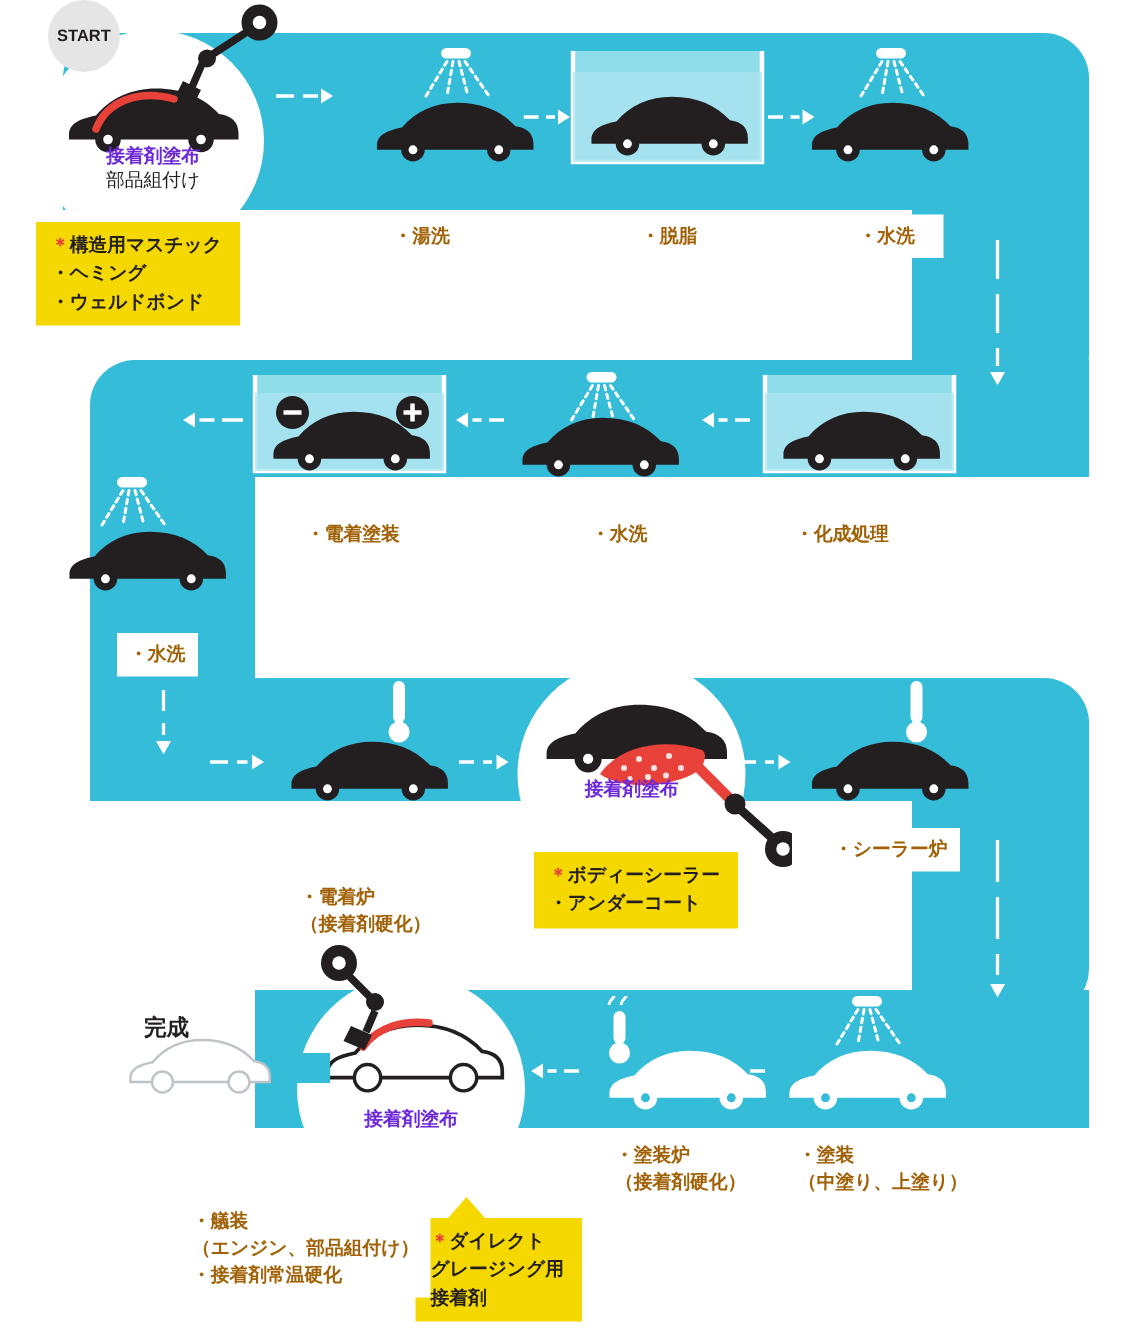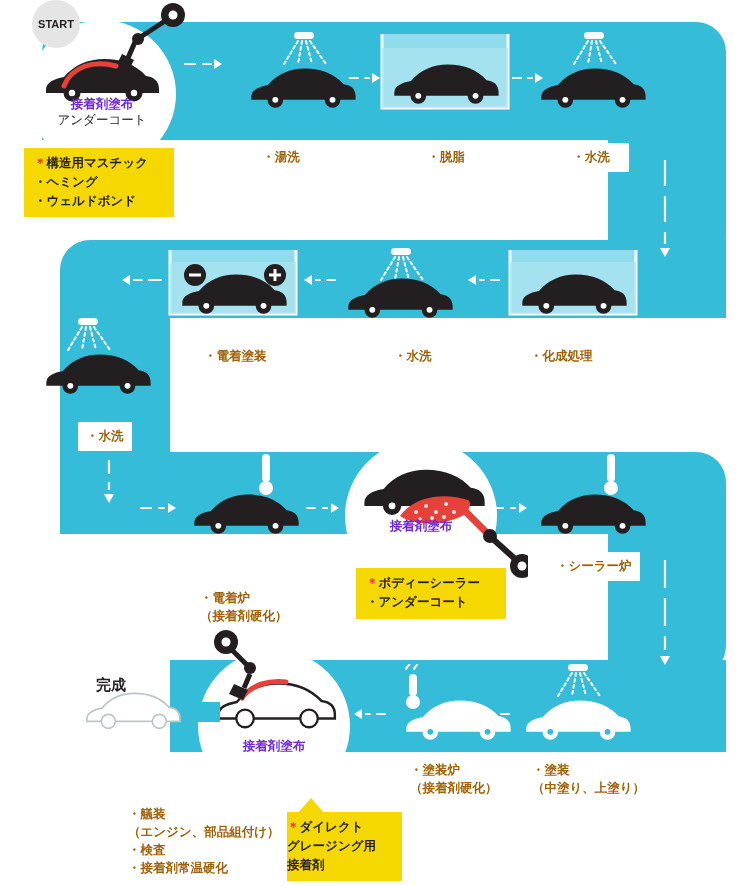--- a/index.html
+++ b/index.html
@@ -32,21 +32,21 @@
   .cap.center{text-align:center;}
 
   
   .yellow{
     position:absolute;
     background:#f5d800;
     color:#231f20;
     font-size:12.5px;
     font-weight:bold;
     line-height:1.5;
-    padding:6px 26px 7px 10px;
+    padding:6px 12px 7px 10px;
     white-space:nowrap;
   }
   .yellow .star{color:#e8413a;font-weight:bold;}
 
   
   .circle{
     position:absolute;
     border-radius:50%;
     background:#ffffff;
     box-shadow:0 0 0 0 #fff;
@@ -129,21 +129,21 @@
     <circle cx="94" cy="41" r="8.5" fill="#231f20"></circle>
     <circle cx="32" cy="41" r="3.2" fill="#ffffff"></circle>
     <circle cx="94" cy="41" r="3.2" fill="#ffffff"></circle>
   </svg>
 
   <svg class="abs" style="left:60px;top:56px;" width="80" height="36" viewBox="0 0 80 36">
     <path d="M4 30 C12 10 34 4 56 10" stroke="#e8413a" stroke-width="5" fill="none" stroke-linecap="round"></path>
   </svg>
 
   <div class="circ-label" style="left:28px;top:96px;width:148px;">接着剤塗布</div>
-  <div class="circ-label black" style="left:28px;top:112px;width:148px;font-weight:normal;">アンダーコート</div>
+  <div class="circ-label black" style="left:28px;top:112px;width:148px;font-weight:normal;">部品組付け</div>
 
   <div class="yellow" style="left:24px;top:148px;">
      <div><span class="star">＊</span><span>構造用マスチック</span></div>
      <div>・ヘミング</div>
      <div>・ウェルドボンド</div>
   </div>
 
   <svg class="dash" style="left:182px;top:56px;" width="44" height="16" viewBox="0 0 44 16">
     <path d="M2 8 h12 M20 8 h10" stroke="#ffffff" stroke-width="2.2" fill="none"></path>
     <path d="M32 3 l8 5 l-8 5 z" fill="#ffffff"></path>
@@ -464,21 +464,20 @@
     <div>接着剤</div>
   </div>
 
   <svg class="abs" style="left:295px;top:798px;" width="32" height="16" viewBox="0 0 32 16">
     <path d="M2 16 L16 0 L30 16 z" fill="#f5d800"></path>
   </svg>
 
   <div class="cap" style="left:120px;top:800px;">
     <div>・艤装</div>
     <div>（エンジン、部品組付け）</div>
-    <div>・検査</div>
     <div>・接着剤常温硬化</div>
   </div>
 
   <svg class="abs" style="left:162px;top:690px;" width="60" height="44" viewBox="0 0 60 44">
     <path d="M58 12 L22 12 L22 2 L2 22 L22 42 L22 32 L58 32 Z" fill="#35bcd8"></path>
   </svg>
 
   <svg class="abs" style="left:82px;top:686px;" width="102" height="46" viewBox="0 0 124 52">
     <path d="M6 38 C6 30 14 27 24 25 C34 13 48 7 64 7 C82 7 96 13 106 24 C114 25 119 29 119 37 L119 41 L6 41 Z" fill="#ffffff" stroke="#bfc4c8" stroke-width="2"></path>
     <circle cx="32" cy="41" r="8.5" fill="#ffffff" stroke="#bfc4c8" stroke-width="2"></circle>

